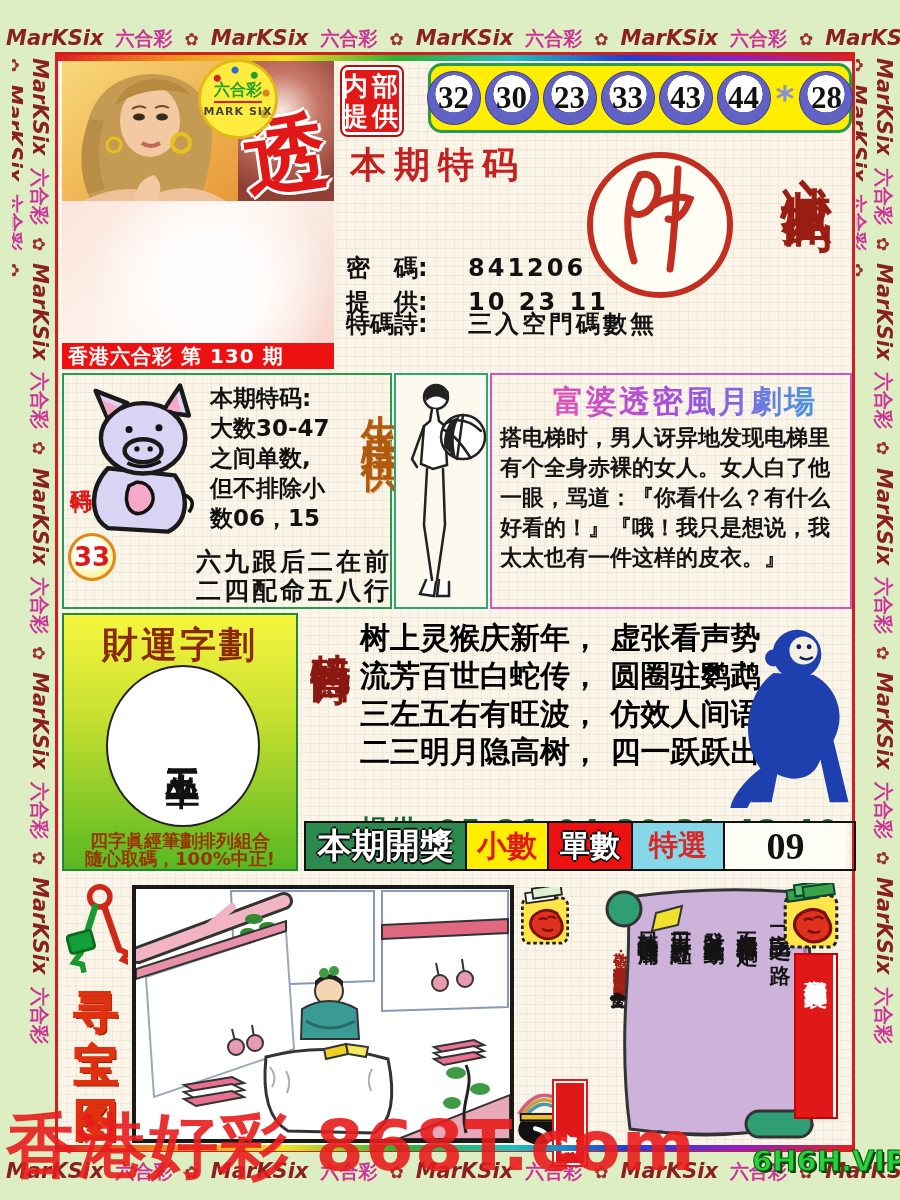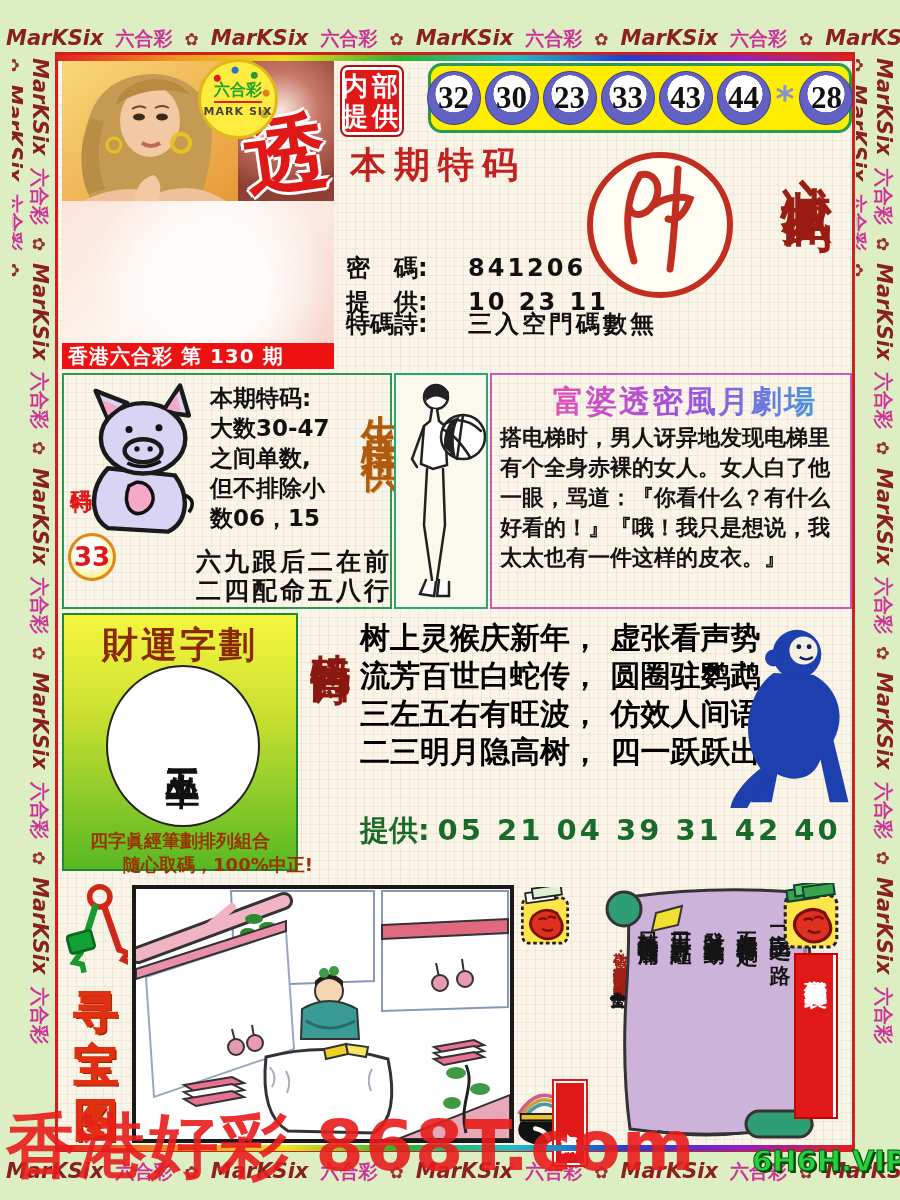--- a/index.html
+++ b/index.html
@@ -90,21 +90,21 @@
   .story-text{left:8px;top:48px;width:346px;font-size:22px;line-height:30px;font-weight:bold;color:#141414;}
 
   
   .caiyun{left:4px;top:558px;width:236px;height:258px;box-sizing:border-box;border:2px solid #228833;
     background:linear-gradient(180deg,#f6f63e 0%,#c8e030 40%,#58b822 100%);}
   .cy-title{left:0;top:6px;width:232px;text-align:center;font-size:36px;font-weight:900;color:#8a2800;letter-spacing:3px;}
   .cy-oval{left:42px;top:50px;width:150px;height:158px;background:#fff;border:2px solid #222;border-radius:50%;
     display:flex;align-items:center;justify-content:center;}
   .cy-oval span{writing-mode:vertical-rl;text-orientation:upright;font-size:34px;font-weight:900;color:#111;letter-spacing:2px;}
   .cy-note{left:0;width:232px;text-align:center;font-size:18px;font-weight:bold;color:#993300;}
-  .cy-n1{top:214px;} .cy-n2{top:238px;padding-left:38px;}
+  .cy-n1{top:214px;} .cy-n2{top:232px;}
   .poem-label{left:246px;top:566px;height:252px;writing-mode:vertical-rl;text-orientation:upright;
     font-size:40px;font-weight:900;color:#8a1810;letter-spacing:6px;}
   .poem-lines{left:302px;top:564px;width:400px;}
   .poem-lines div{font-size:30px;line-height:38px;font-weight:900;color:#000;white-space:nowrap;}
   .tesong{left:302px;top:718px;font-size:29px;font-weight:900;}
   .tesong .lab{color:#e01818;} .tesong .val{color:#e01818;letter-spacing:5px;margin-left:8px;}
   .tigong2{left:302px;top:756px;font-size:29px;font-weight:900;color:#1a6b2a;}
   .tigong2 .val{letter-spacing:3px;margin-left:8px;}
   .monkey{left:648px;top:560px;width:150px;height:204px;}
   .result-row{left:246px;top:766px;width:552px;height:50px;display:flex;border:2px solid #111;box-sizing:border-box;}
@@ -305,20 +305,27 @@
         <circle cx="72" cy="42" r="9"></circle>
         <path d="M72,58 C42,80 36,130 58,160 L48,196 L70,196 L76,166 C96,176 116,170 122,150 L132,196 L152,196 L136,130 C152,100 136,70 114,60 Z"></path>
         <path d="M58,160 C40,174 28,190 26,202 L44,202 C50,190 60,180 70,172 Z"></path>
       </g>
       <circle cx="104" cy="34" r="15" fill="#f3efe2"></circle>
       <circle cx="99" cy="30" r="2.6" fill="#102060"></circle>
         <circle cx="110" cy="30" r="2.6" fill="#102060"></circle>
       <path d="M100,41 q7,5 14,0" stroke="#102060" stroke-width="2.5" fill="none"></path>
     </svg>
 
+    <div class="abs result-row">
+      <div class="r-kai">本期開獎</div>
+      <div class="r-xiao">小數</div>
+      <div class="r-dan">單數</div>
+      <div class="r-te">特選</div>
+      <div class="r-num">09</div>
+    </div>
 
     <svg class="abs keys" viewBox="0 0 66 104">
       <circle cx="36" cy="15" r="11" fill="none" stroke="#d02818" stroke-width="6"></circle>
       <path d="M31,26 L15,76" stroke="#189a30" stroke-width="7" stroke-linecap="round"></path>
       <path d="M15,76 l-7,10 9,2 2,9" stroke="#189a30" stroke-width="6" fill="none"></path>
       <path d="M41,26 L57,72" stroke="#d02818" stroke-width="7" stroke-linecap="round"></path>
       <path d="M57,72 l9,4 -5,7 9,4" stroke="#d02818" stroke-width="6" fill="none"></path>
       <rect x="2" y="54" width="27" height="20" rx="3" transform="rotate(-15 15 64)" fill="#14a038" stroke="#0a6a20" stroke-width="3"></rect>
     </svg>
     <div class="abs xb-char xb0">寻</div>

